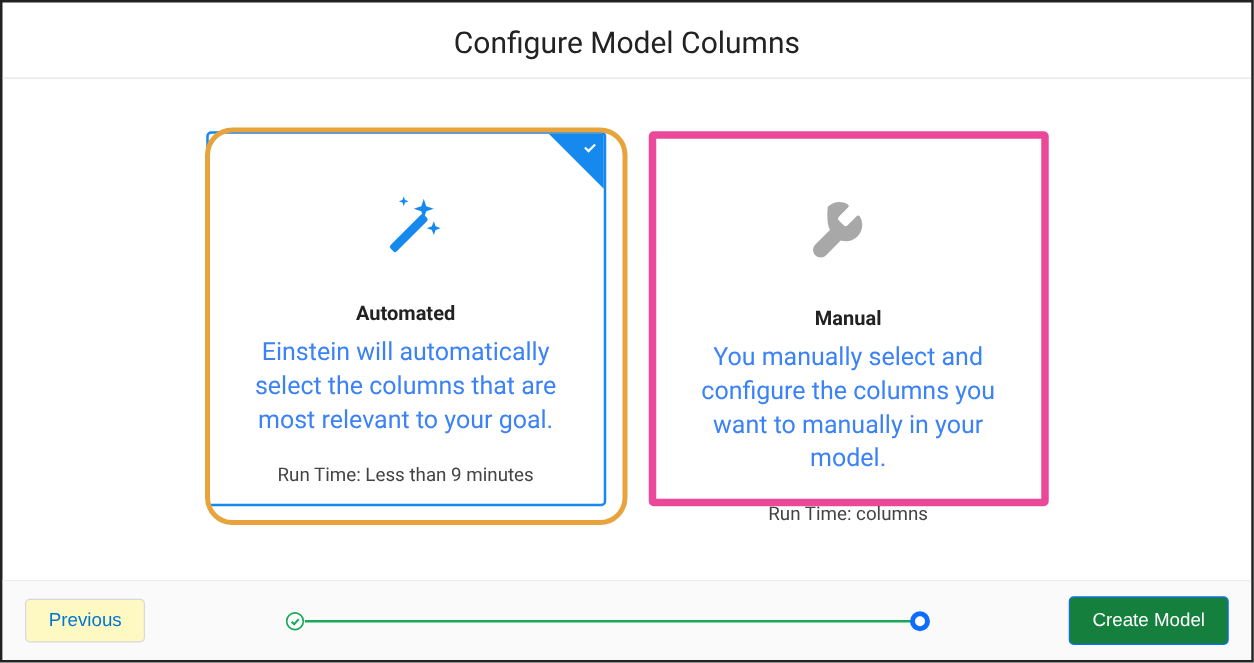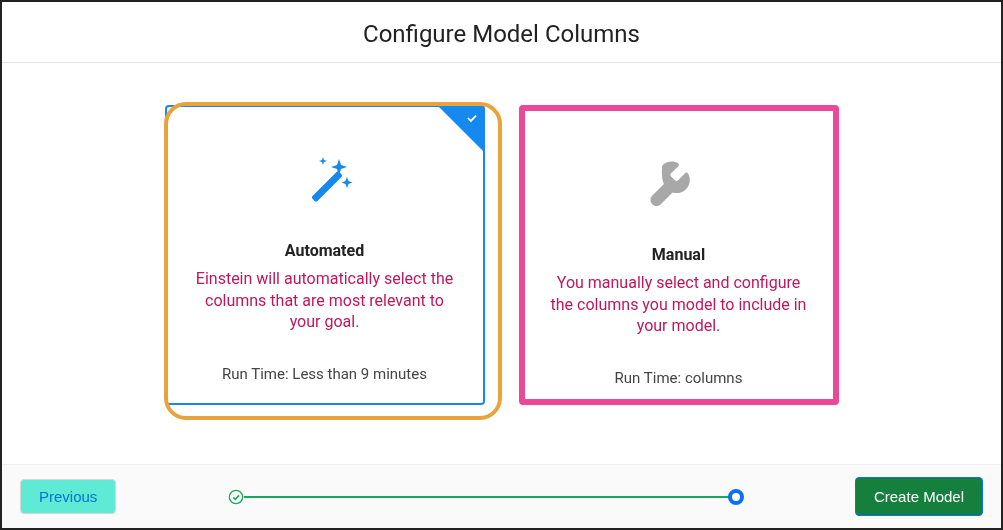--- a/index.html
+++ b/index.html
@@ -67,24 +67,24 @@
     justify-content: center;
     margin-bottom: 8px;
   }
   .card-title {
     font-size: 16px;
     font-weight: 700;
     margin: 18px 0 8px 0;
     color: #222;
   }
   .card-desc {
-    font-size: 16px;
-    color: #be185d;
+    font-size: 20px;
+    color: #3b82f6;
     line-height: 1.35;
-    margin: 0 0 32px 0;
+    margin: 0 0 22px 0;
   }
   .card-runtime {
     font-size: 15px;
     color: #444;
   }
   .highlight-ring {
     position: absolute;
     border: 4px solid #e8a33d;
     border-radius: 22px;
     pointer-events: none;
@@ -100,21 +100,21 @@
     display: flex;
     align-items: center;
     padding: 0 18px;
   }
   .btn {
     border-radius: 4px;
     font-size: 15px;
     padding: 8px 18px;
     cursor: pointer;
     border: 1px solid #d8d8d8;
-    background: #5eead4;
+    background: #fef9c3;
   }
   .btn-prev {
     color: #0176d3;
   }
   .btn-primary {
     background: #15803d;
     border-color: #0d6efd;
     color: #fff;
     padding: 10px 18px;
     margin-left: auto;
@@ -186,21 +186,21 @@
     <div class="card-runtime">Run Time: Less than 9 minutes</div>
   </div>
 
   <div class="card">
     <div class="card-icon">
       <svg width="58" height="58" viewBox="0 0 64 64">
         <path fill="#a8a8a8" d="M50.5 8.2c-4.8-4.8-12.2-5.5-17.7-2.1c-0.9 0.6-1 1.8-0.3 2.6l8.2 8.2c1 1 1 2.6 0 3.5l-4.2 4.2c-1 1-2.6 1-3.5 0l-8.2-8.2c-0.8-0.8-2.1-0.6-2.6 0.3c-3.4 5.5-2.7 12.9 2.1 17.7c4 4 9.8 5.2 14.8 3.6L52 51c2.6 2.6 6.9 2.6 9.5 0l0 0c2.6-2.6 2.6-6.9 0-9.5L48.6 28.6C51.6 23.4 51 12.7 50.5 8.2z" transform="scale(-1,1) translate(-64,0)"></path>
       </svg>
     </div>
     <div class="card-title">Manual</div>
-    <p class="card-desc">You manually select and configure the columns you model to include in your model.</p>
+    <p class="card-desc">You manually select and configure the columns you want to manually in your model.</p>
     <div class="card-runtime">Run Time: columns</div>
   </div>
 
 </div>
 
 <div class="highlight-ring" style="top:100px;left:162px;width:338px;height:318px;"></div>
 
 <div class="footer">
   <button class="btn btn-prev">Previous</button>
   <div class="progress-wrap">

